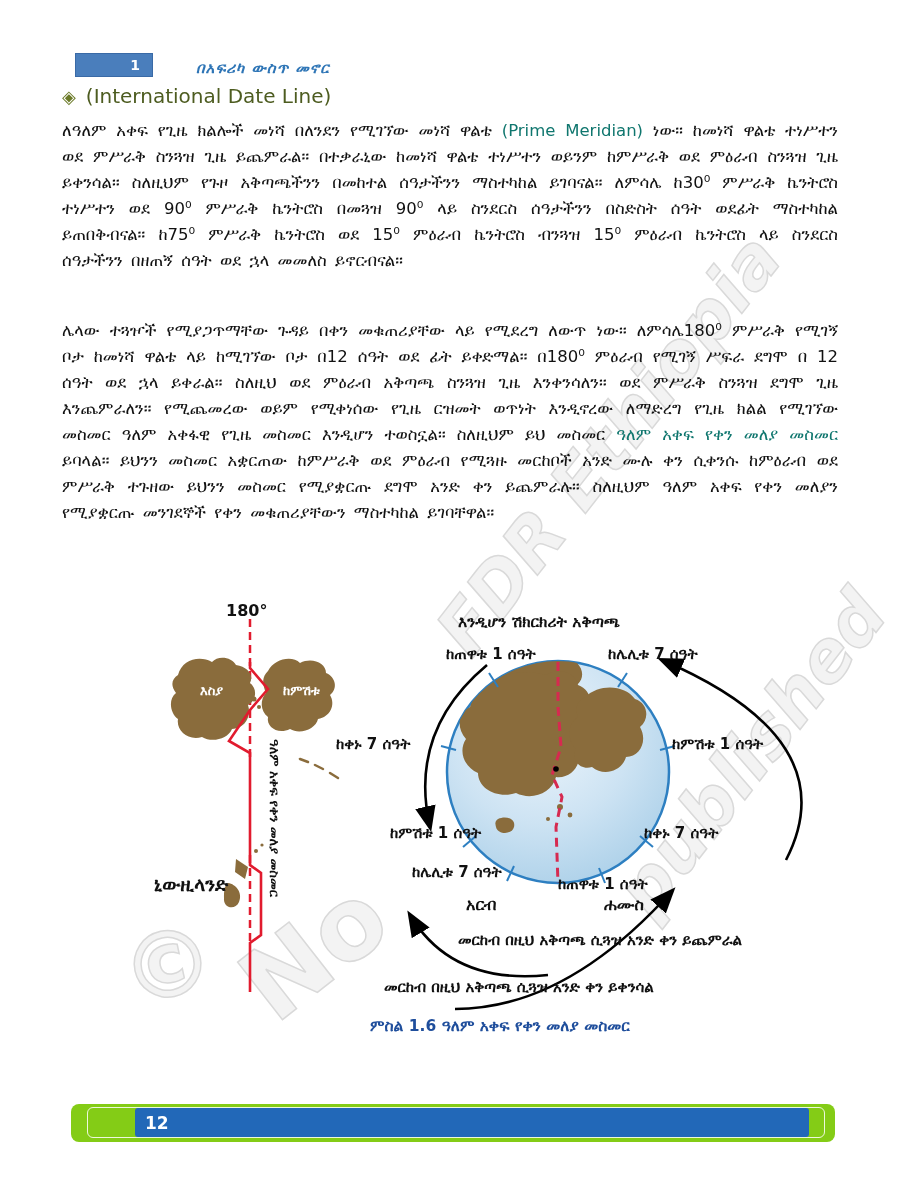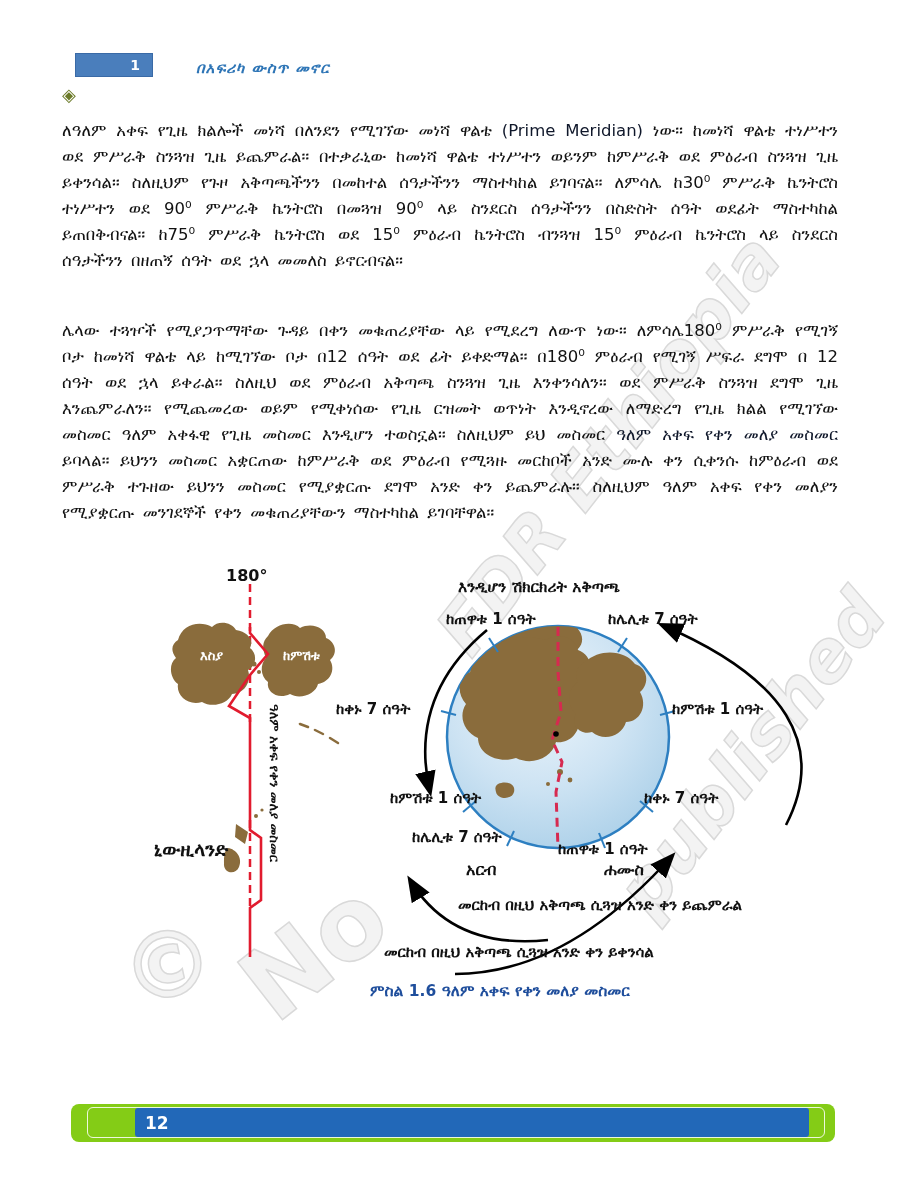--- a/index.html
+++ b/index.html
@@ -17,24 +17,24 @@
   .section-title{position:absolute;left:62px;top:84px;width:780px;color:#4d5c20;font-size:20px;
     font-weight:bold;display:flex;align-items:baseline;gap:10px;}
   .diamond{font-size:18px;color:#6b7a28;}
   .title-en{font-weight:500;}
 
   
   .para{position:absolute;left:62px;width:776px;font-size:16.5px;line-height:26px;
     text-align:justify;color:#111;word-spacing:3px;}
   .p1{top:118px;}
   .p2{top:318px;}
-  .hl{color:#0f172a;}
+  .hl{color:#0f766e;}
 
   
-  .figure{position:absolute;left:0;top:560px;width:884px;height:470px;}
+  .figure{position:absolute;left:0;top:595px;width:884px;height:470px;}
   .figure svg{position:absolute;left:0;top:0;}
   .lbl{position:absolute;font-weight:bold;font-size:15px;white-space:nowrap;color:#111;}
   .lbl-white{color:#ffffff;font-size:13px;}
   .lbl-180{font-size:16px;}
   .lbl-nz{font-size:19px;}
   .line-label{font-size:13px;transform:rotate(90deg);transform-origin:0 0;color:#111;}
   .globe-title{font-size:15.5px;}
   .day-label{font-size:16px;}
   .note{font-size:15px;}
   .fig-caption{position:absolute;color:#1f4e9c;font-weight:bold;font-size:15.5px;white-space:nowrap;}
@@ -66,20 +66,21 @@
   <div class="wm wm-copy">©</div>
   <div class="wm wm-no">No</div>
 
   <div class="unit-badge">
     <span>1</span>
   </div>
   <div class="chapter-title">በአፍሪካ ውስጥ መኖር</div>
 
   <div class="section-title">
     <span class="diamond">◈</span>
+    <span class="title-en">(International Date Line)</span>
   </div>
 
   <div class="para p1"><span>ለዓለም አቀፍ የጊዜ ክልሎች መነሻ በለንደን የሚገኘው መነሻ ዋልቴ </span><span class="hl">(Prime Meridian)</span><span> ነው። ከመነሻ ዋልቴ ተነሥተን ወደ ምሥራቅ ስንጓዝ ጊዜ ይጨምራል። በተቃራኒው ከመነሻ ዋልቴ ተነሥተን ወይንም ከምሥራቅ ወደ ምዕራብ ስንጓዝ ጊዜ ይቀንሳል። ስለዚህም የጉዞ አቅጣጫችንን በመከተል ሰዓታችንን ማስተካከል ይገባናል። ለምሳሌ ከ30⁰ ምሥራቅ ኬንትሮስ ተነሥተን ወደ 90⁰ ምሥራቅ ኬንትሮስ በመጓዝ 90⁰ ላይ ስንደርስ ሰዓታችንን በስድስት ሰዓት ወደፊት ማስተካከል ይጠበቅብናል። ከ75⁰ ምሥራቅ ኬንትሮስ ወደ 15⁰ ምዕራብ ኬንትሮስ ብንጓዝ 15⁰ ምዕራብ ኬንትሮስ ላይ ስንደርስ ሰዓታችንን በዘጠኝ ሰዓት ወደ ኋላ መመለስ ይኖርብናል።</span></div>
 
   <div class="para p2"><span>ሌላው ተጓዦች የሚያጋጥማቸው ጉዳይ በቀን መቁጠሪያቸው ላይ የሚደረግ ለውጥ ነው። ለምሳሌ180⁰ ምሥራቅ የሚገኝ ቦታ ከመነሻ ዋልቴ ላይ ከሚገኘው ቦታ በ12 ሰዓት ወደ ፊት ይቀድማል። በ180⁰ ምዕራብ የሚገኝ ሥፍራ ደግሞ በ 12 ሰዓት ወደ ኋላ ይቀራል። ስለዚህ ወደ ምዕራብ አቅጣጫ ስንጓዝ ጊዜ እንቀንሳለን። ወደ ምሥራቅ ስንጓዝ ደግሞ ጊዜ እንጨምራለን። የሚጨመረው ወይም የሚቀነሰው የጊዜ ርዝመት ወጥነት እንዲኖረው ለማድረግ የጊዜ ክልል የሚገኘው መስመር ዓለም አቀፋዊ የጊዜ መስመር እንዲሆን ተወስኗል። ስለዚህም ይህ መስመር </span><span class="hl">ዓለም አቀፍ የቀን መለያ መስመር</span><span> ይባላል። ይህንን መስመር አቋርጠው ከምሥራቅ ወደ ምዕራብ የሚጓዙ መርከቦች አንድ ሙሉ ቀን ሲቀንሱ ከምዕራብ ወደ ምሥራቅ ተጉዘው ይህንን መስመር የሚያቋርጡ ደግሞ አንድ ቀን ይጨምራሉ። ስለዚህም ዓለም አቀፍ የቀን መለያን የሚያቋርጡ መንገደኞች የቀን መቁጠሪያቸውን ማስተካከል ይገባቸዋል።</span></div>
 
   <div class="figure">
     <svg width="900" height="470" viewBox="0 588 900 470">
       <defs>
         <radialGradient id="ocean" cx="42%" cy="32%" r="75%">

